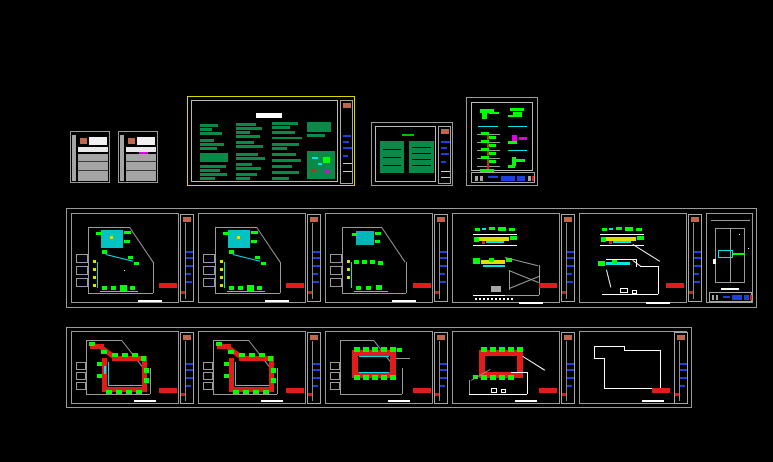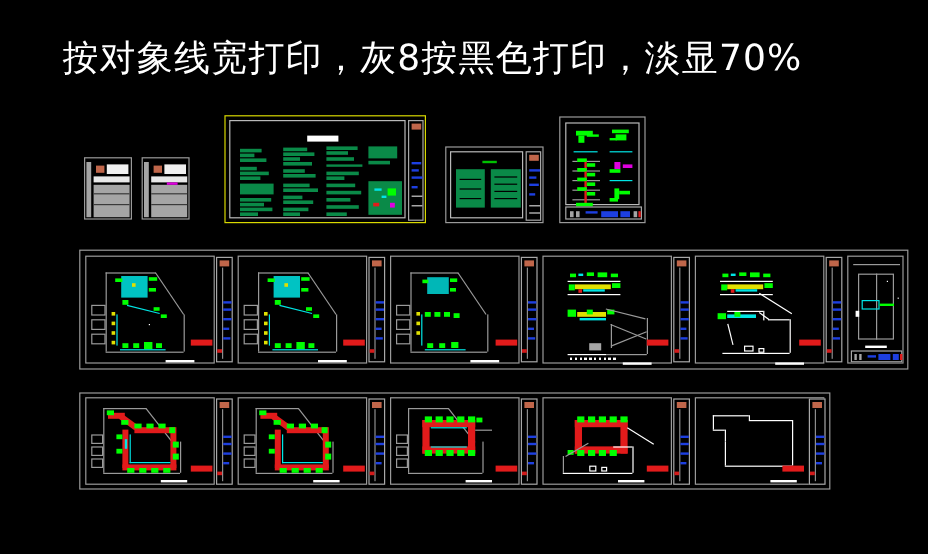--- a/index.html
+++ b/index.html
@@ -50,21 +50,20 @@
   .diag{position:absolute;background:#9a9a9a;transform-origin:0 0;height:1px;}
   .diagw{position:absolute;background:#ffffff;transform-origin:0 0;height:1px;}
   .scalebar{position:absolute;background:#ffffff;height:2px;}
   .redbar{position:absolute;background:#e21b1b;height:5px;}
 </style>
 </head>
 <body>
 
 <div class="stage">
 
-  <div class="title">按对象线宽打印，灰8按黑色打印，淡显70%</div>
 
   <div class="sheet grayframe" style="left:70px;top:131px;width:40px;height:52px;">
     <div class="gray-fill" style="left:1px;top:3px;width:4px;height:46px;"></div>
     <div class="gray-fill" style="left:7px;top:22px;width:30px;height:27px;"></div>
     <div class="w-line" style="left:7px;top:29px;width:30px;height:1px;background:#3a3a3a;"></div>
     <div class="w-line" style="left:7px;top:38px;width:30px;height:1px;background:#3a3a3a;"></div>
     <div class="gray-fill" style="left:9px;top:6px;width:7px;height:6px;background:#c0664a;"></div>
     <div class="gray-fill" style="left:18px;top:5px;width:18px;height:8px;background:#f0f0f0;"></div>
     <div class="gray-fill" style="left:7px;top:15px;width:30px;height:5px;background:#e8e8e8;"></div>
   </div>

